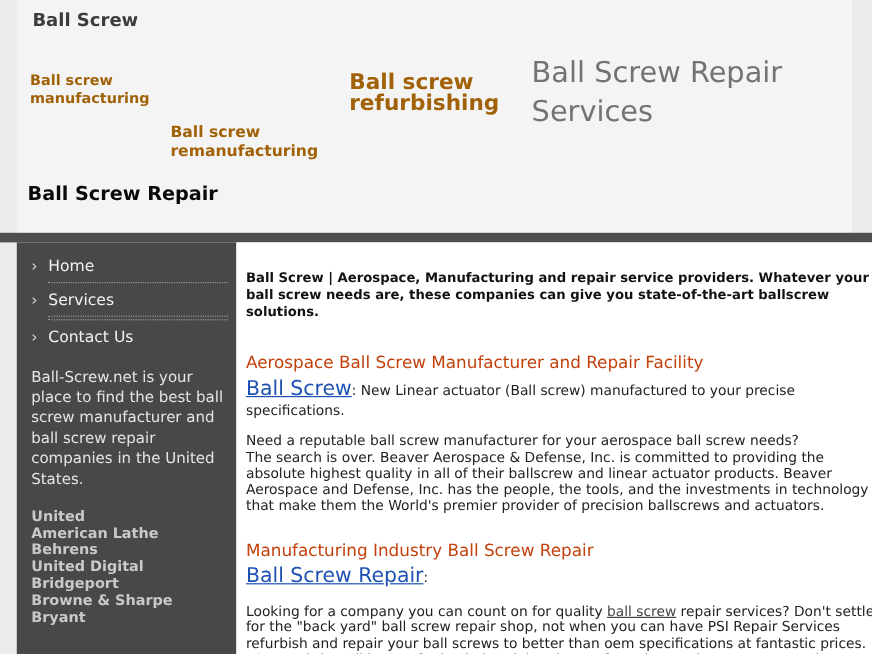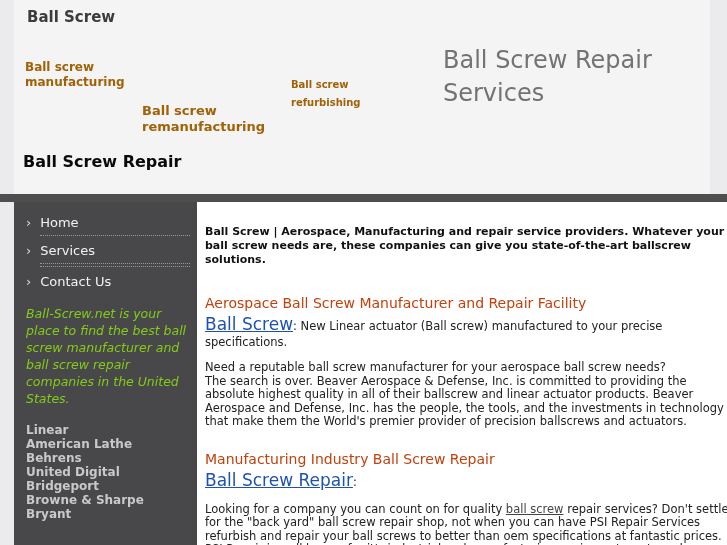--- a/index.html
+++ b/index.html
@@ -17,21 +17,21 @@
     position:absolute; left:0; top:0; width:696px; height:194px;
     background:#f4f4f4;
   }
   .site-title {
     position:absolute; left:13px; top:8px;
     font-size:15px; font-weight:bold; color:#3c3c3c;
   }
   .kw { position:absolute; color:#a16207; font-weight:bold; }
   .kw-manufacturing { left:11px;  top:60px;  font-size:12px; line-height:15px; width:100px; }
   .kw-remanufacturing { left:128px; top:103px; font-size:13px; line-height:16px; width:125px; }
-  .kw-refurbishing { left:277px; top:76px;  font-size:10px; line-height:18px; width:115px; }
+  .kw-refurbishing { left:277px; top:60px;  font-size:18px; line-height:18px; width:115px; }
   .big-title {
     position:absolute; left:429px; top:44px; width:262px;
     font-size:24px; line-height:33px; font-weight:normal; color:#737373;
   }
   .header-repair {
     position:absolute; left:9px; top:152px;
     font-size:16px; font-weight:bold; color:#0a0a0a;
   }
 
   
@@ -46,21 +46,21 @@
     background:#48484b; padding:6px 5px 0 8px; overflow:hidden;
   }
   .menu-item {
     display:block; padding:7px 0 3px 4px;
     font-size:13px; color:#f2f2f2; cursor:pointer;
   }
   .menu-arrow { color:#dcdcdc; font-size:13px; margin-right:9px; }
   .menu-sep { border-bottom:1px dotted #9a9a9a; margin:2px 2px 0 18px; height:0; }
   .sidebar-desc {
     margin-top:13px; padding-left:4px;
-    font-size:12.5px; line-height:17px; color:#84cc16;font-style:italic;
+    font-size:12.5px; line-height:17px; color:#e5e5e5;
   }
   .company-list { margin-top:16px; padding-left:4px; list-style:none; }
   .company-list li {
     font-size:12px; font-weight:bold; color:#c9c9c9; line-height:14px;
   }
 
   
   .content {
     position:absolute; left:183px; top:202px; width:553px; height:343px;
     background:#ffffff; padding:23px 15px 0 8px; overflow:hidden;
@@ -108,21 +108,21 @@
     <div class="menu-item"><span class="menu-arrow">›</span><span>Services</span></div>
     <div class="menu-sep"></div>
 
     <div class="menu-sep"></div>
 
     <div class="menu-item"><span class="menu-arrow">›</span><span>Contact Us</span></div>
 
     <div class="sidebar-desc">Ball-Screw.net is your place to find the best ball screw manufacturer and ball screw repair companies in the United States.</div>
 
     <ul class="company-list">
-      <li>Linear</li>
+      <li>United</li>
       <li>American Lathe</li>
       <li>Behrens</li>
       <li>United Digital</li>
       <li>Bridgeport</li>
       <li>Browne &amp; Sharpe</li>
       <li>Bryant</li>
 
     </ul>
   </div>
 

